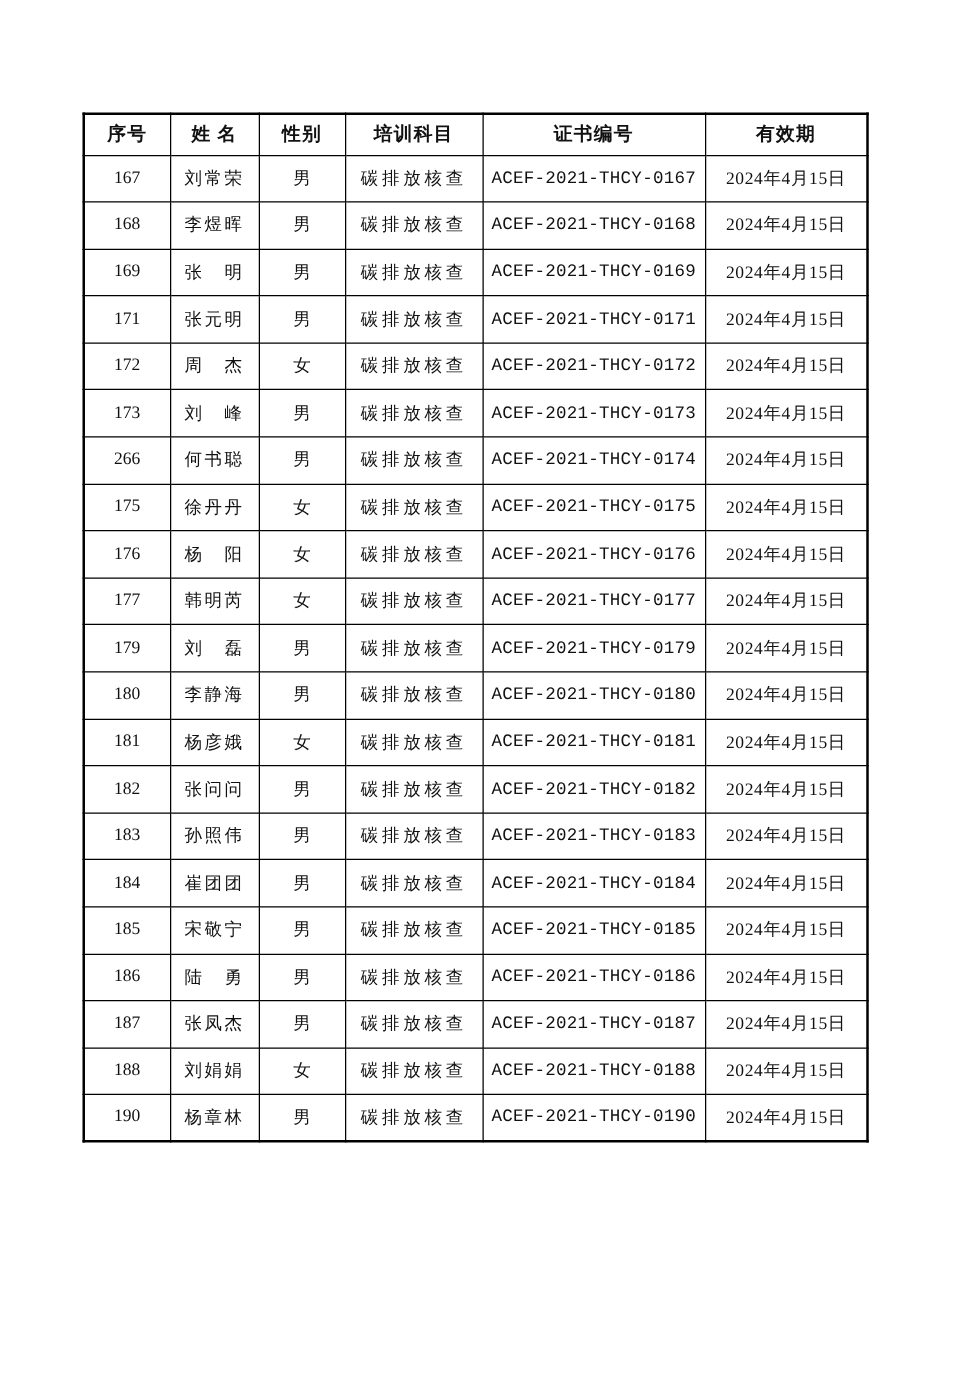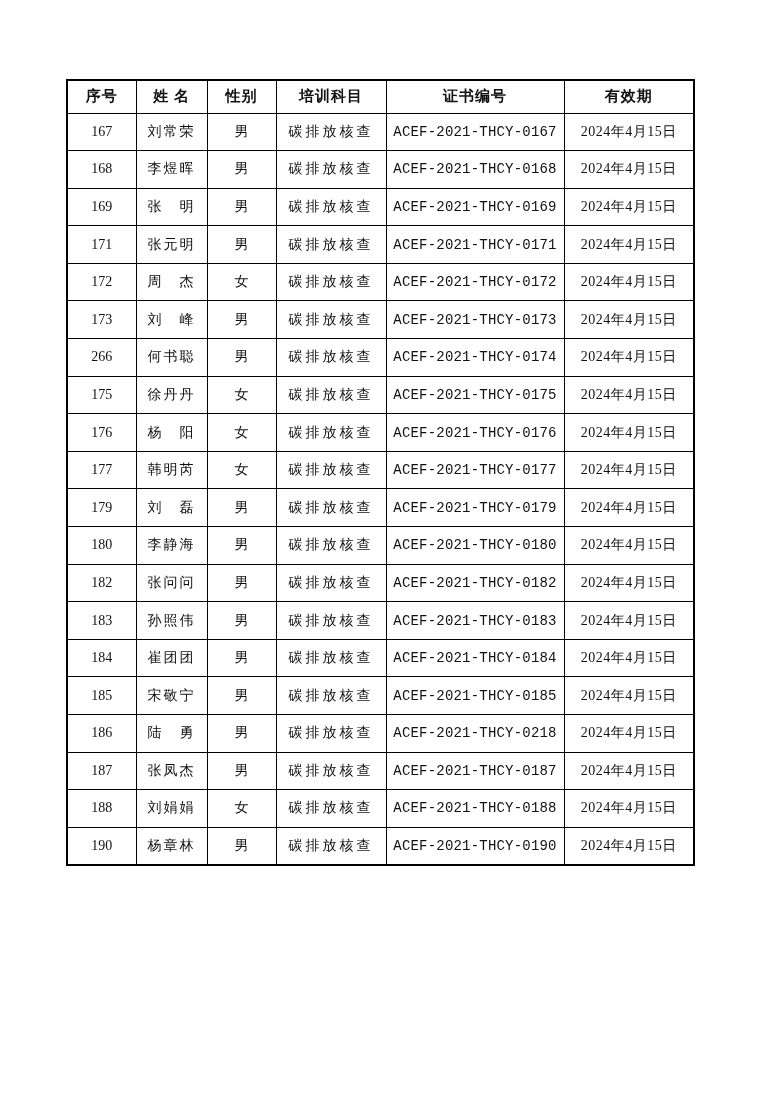--- a/index.html
+++ b/index.html
@@ -12,21 +12,21 @@
     overflow: hidden;
   }
   .page {
     position: absolute;
     left: 0; top: 0;
     width: 777px; height: 1100px;
     background: #ffffff;
   }
   table.cert-table {
     position: absolute;
-    left: 66px; top: 79px;
+    left: 66px; top: 90px;
     width: 627px;
     border-collapse: collapse;
     table-layout: fixed;
     border: 2px solid #000;
   }
   .cert-table th, .cert-table td {
     border: 1px solid #000;
     text-align: center;
     vertical-align: middle;
     padding: 0;
@@ -170,20 +170,28 @@
   </tr>
         <tr>
     <td class="cell-no">180</td>
     <td class="cell-name">李静海</td>
     <td class="cell-gender">男</td>
     <td class="cell-subject">碳排放核查</td>
     <td class="cell-cert">ACEF-2021-THCY-0180</td>
     <td class="cell-validity">2024年4月15日</td>
   </tr>
         <tr>
+    <td class="cell-no">181</td>
+    <td class="cell-name">杨彦娥</td>
+    <td class="cell-gender">女</td>
+    <td class="cell-subject">碳排放核查</td>
+    <td class="cell-cert">ACEF-2021-THCY-0181</td>
+    <td class="cell-validity">2024年4月15日</td>
+  </tr>
+        <tr>
     <td class="cell-no">182</td>
     <td class="cell-name">张问问</td>
     <td class="cell-gender">男</td>
     <td class="cell-subject">碳排放核查</td>
     <td class="cell-cert">ACEF-2021-THCY-0182</td>
     <td class="cell-validity">2024年4月15日</td>
   </tr>
         <tr>
     <td class="cell-no">183</td>
     <td class="cell-name">孙照伟</td>
@@ -206,21 +214,21 @@
     <td class="cell-gender">男</td>
     <td class="cell-subject">碳排放核查</td>
     <td class="cell-cert">ACEF-2021-THCY-0185</td>
     <td class="cell-validity">2024年4月15日</td>
   </tr>
         <tr>
     <td class="cell-no">186</td>
     <td class="cell-name">陆　勇</td>
     <td class="cell-gender">男</td>
     <td class="cell-subject">碳排放核查</td>
-    <td class="cell-cert">ACEF-2021-THCY-0218</td>
+    <td class="cell-cert">ACEF-2021-THCY-0186</td>
     <td class="cell-validity">2024年4月15日</td>
   </tr>
         <tr>
     <td class="cell-no">187</td>
     <td class="cell-name">张凤杰</td>
     <td class="cell-gender">男</td>
     <td class="cell-subject">碳排放核查</td>
     <td class="cell-cert">ACEF-2021-THCY-0187</td>
     <td class="cell-validity">2024年4月15日</td>
   </tr>

